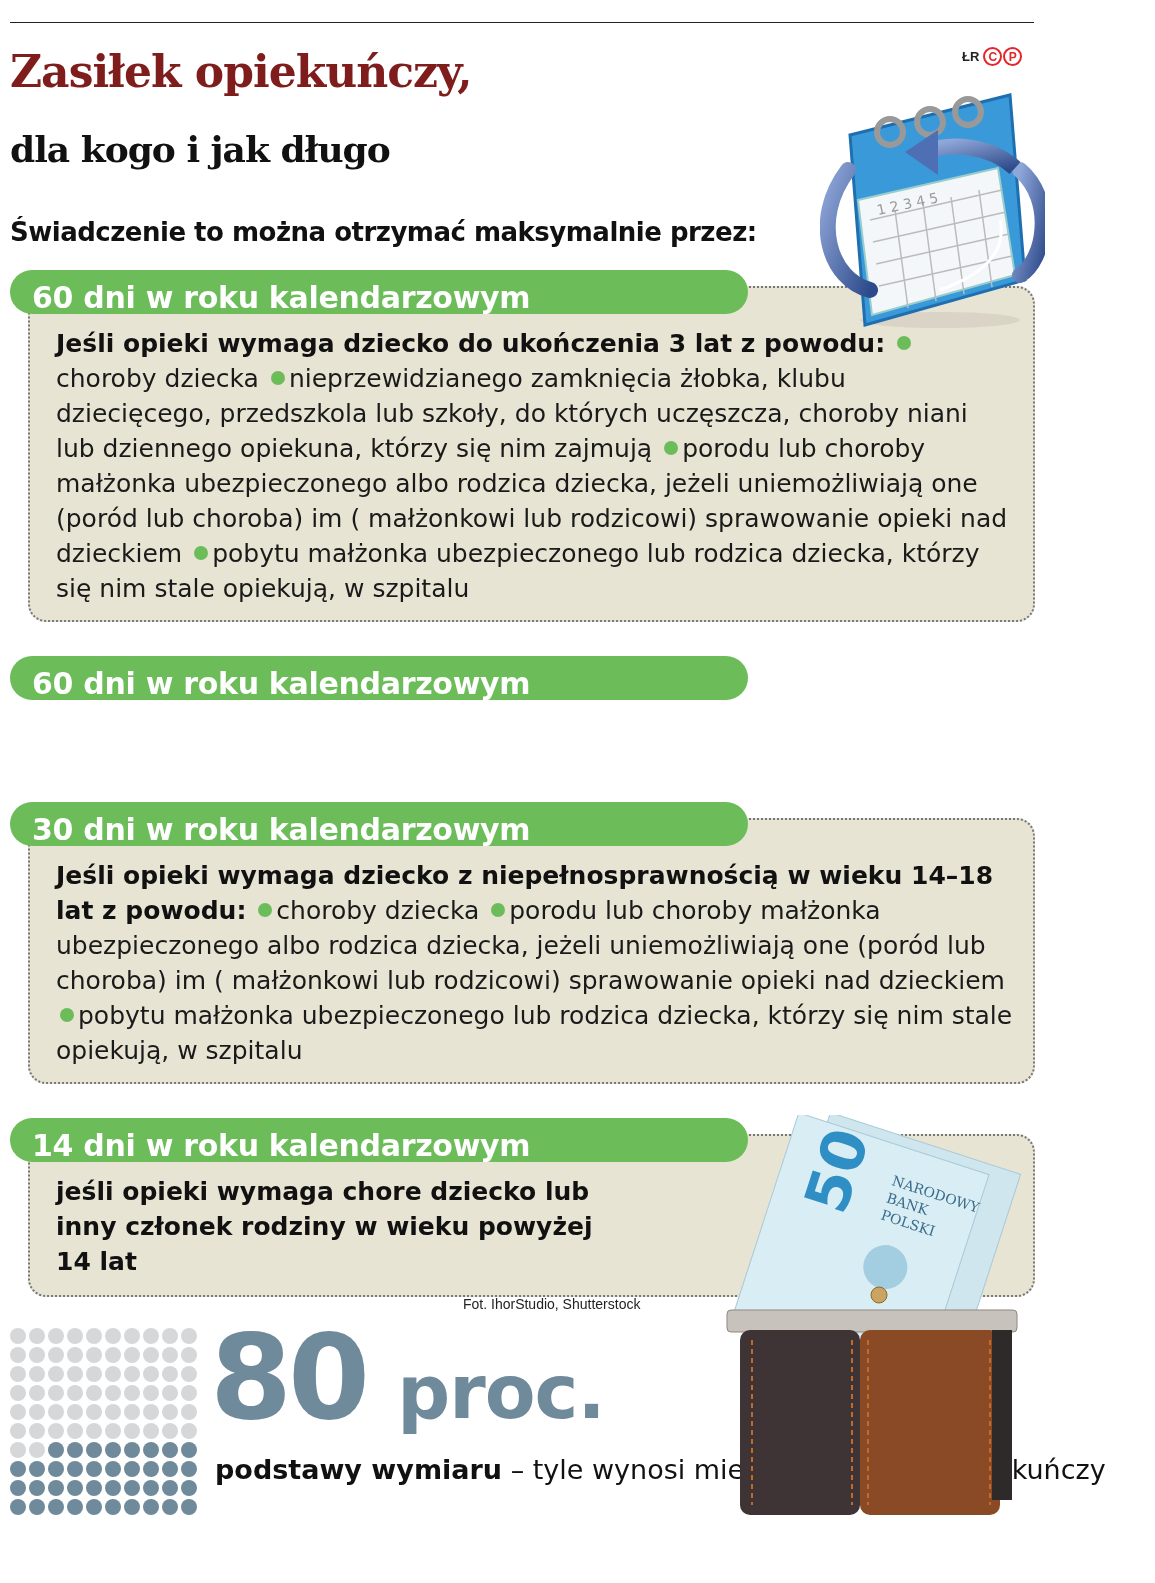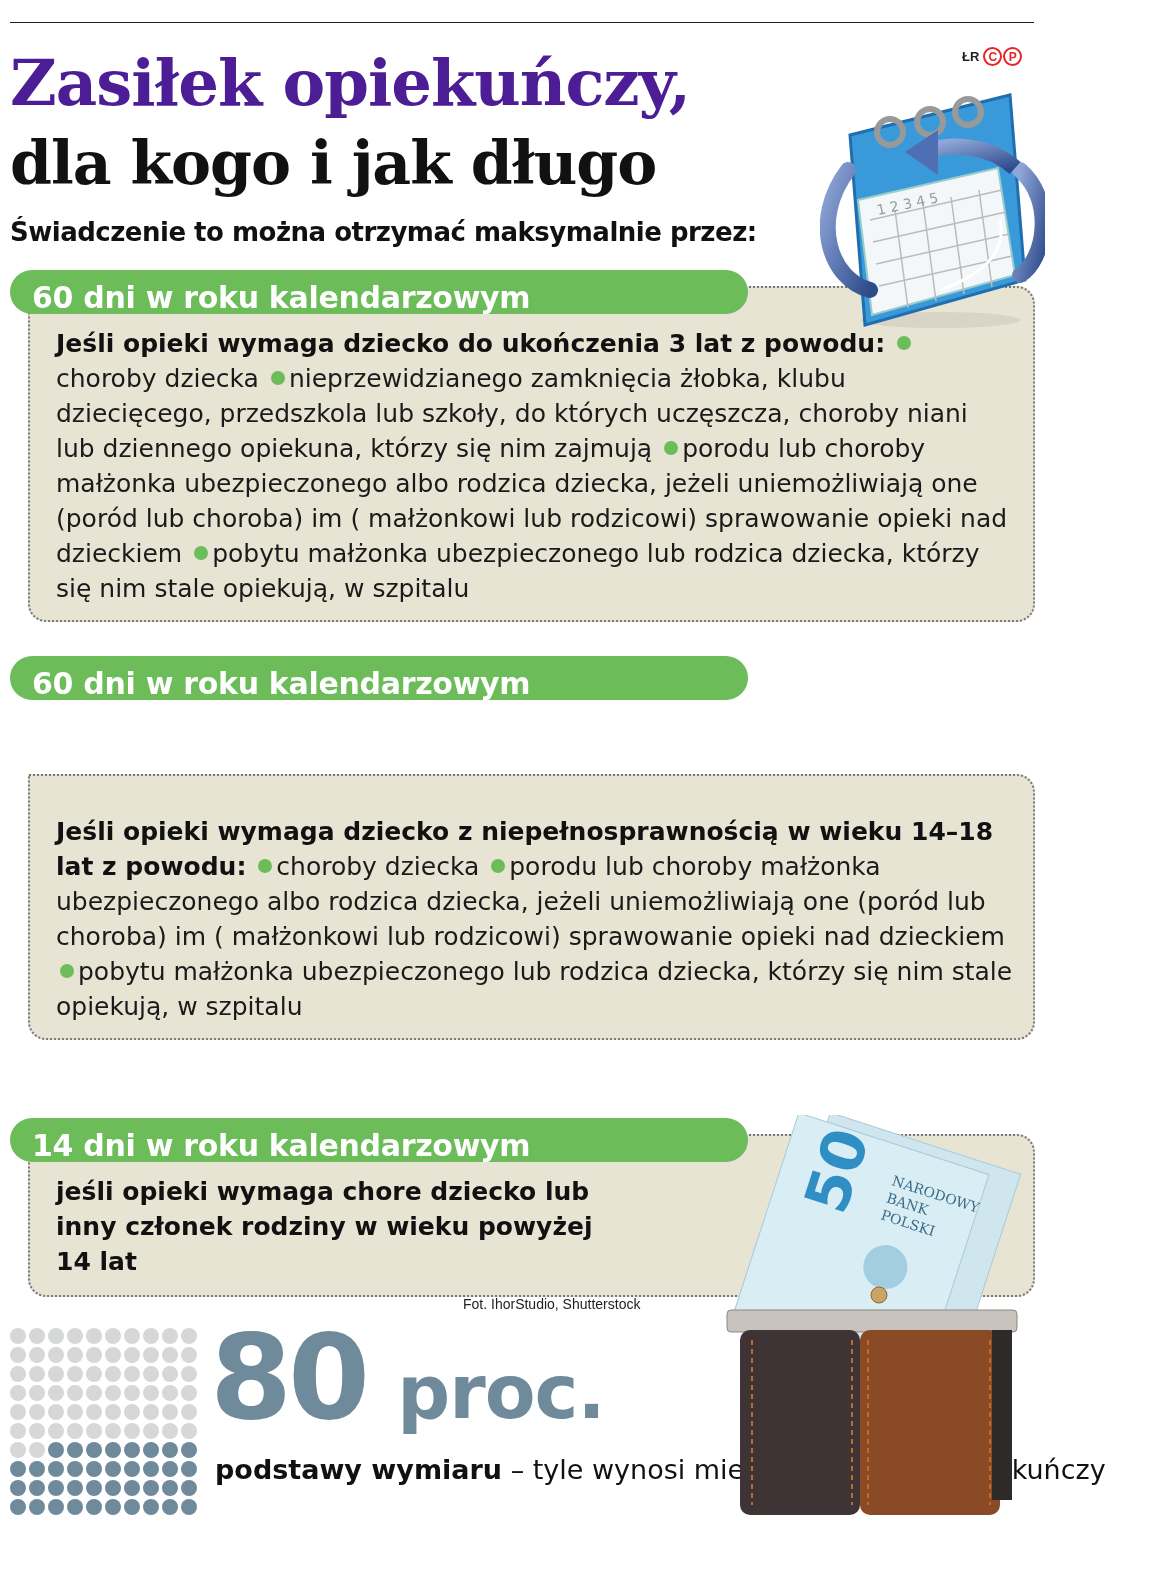--- a/index.html
+++ b/index.html
@@ -1,21 +1,21 @@
 <!DOCTYPE html>
 <html><head>
   <meta charset="utf-8">
   <style>
     * { box-sizing: border-box; margin: 0; padding: 0; }
     body { width: 1155px; height: 1583px; background: #ffffff; position: relative; overflow: hidden; font-family: "DejaVu Sans", sans-serif; color: #1a1a1a; }
     .top-rule { position: absolute; left: 10px; top: 22px; width: 1024px; height: 1px; background: #222; }
     .credit-top { position: absolute; left: 962px; top: 47px; font-size: 13px; font-weight: bold; color: #222; display: flex; align-items: center; gap: 4px; font-family: "Liberation Sans", sans-serif; }
     .cp { display: inline-flex; width: 19px; height: 19px; border: 2.5px solid #e3262b; border-radius: 50%; color: #e3262b; font-size: 12px; font-weight: bold; align-items: center; justify-content: center; line-height: 1; }
-    .title { position: absolute; left: 10px; top: 48px; font-family: "DejaVu Serif", serif; font-size: 64px; color: #4c1d95; letter-spacing: -1px; line-height: 1.1; }
-    .subtitle { position: absolute; left: 10px; top: 128px; font-family: "DejaVu Serif", serif; font-size: 60px; color: #111; letter-spacing: -1px; }
+    .title { position: absolute; left: 10px; top: 48px; font-family: "DejaVu Serif", serif; font-size: 44px; color: #7f1d1d; letter-spacing: -1px; line-height: 1.1; }
+    .subtitle { position: absolute; left: 10px; top: 128px; font-family: "DejaVu Serif", serif; font-size: 36px; color: #111; letter-spacing: -1px; }
     .lead { position: absolute; left: 10px; top: 217px; font-size: 26px; font-weight: bold; color: #111; letter-spacing: -0.5px; }
     .section { position: absolute; left: 10px; width: 1025px; }
     .pill { position: relative; z-index: 2; height: 44px; width: 738px; background: #6cbd5a; border-radius: 28px 28px 28px 28px; color: #fff; font-size: 30px; font-weight: bold; padding-left: 22px; line-height: 56px; letter-spacing: -0.3px; }
     .box { position: relative; z-index: 1; margin-top: -28px; margin-left: 18px; background: #e8e4d4; border: 2px dotted #777; border-radius: 0 18px 18px 18px; padding: 38px 20px 14px 26px; font-size: 25px; line-height: 35px; color: #1a1a1a; }
     .box b { font-weight: bold; color: #111; }
     .dot { display: inline-block; width: 14px; height: 14px; border-radius: 50%; background: #6cbd5a; vertical-align: 2px; margin: 0 4px; }
     .calendar { position: absolute; left: 820px; top: 90px; width: 225px; height: 240px; z-index: 5; }
     .wallet { position: absolute; left: 722px; top: 1115px; width: 310px; height: 405px; z-index: 5; }
     .photo-credit { position: absolute; left: 463px; top: 1296px; font-size: 14px; color: #222; font-family: "Liberation Sans", sans-serif; }
     .dots-grid { position: absolute; left: 10px; top: 1328px; display: grid; grid-template-columns: repeat(10, 16px); grid-gap: 3px; }
@@ -84,20 +84,21 @@
     <span class="dot"></span><span>porodu lub choroby małżonka ubezpieczo­nego albo rodzica dziecka, jeżeli uniemożliwiają one (poród lub choroba) im ( małżonkowi lub rodzicowi) sprawowanie opieki nad dzieckiem</span>
     <span class="dot"></span><span>po­bytu małżonka ubezpieczonego lub rodzica dziecka, którzy się nim stale opiekują, w szpitalu</span>
   </div>
 </div>
 
 <div class="section" style="top:656px;">
   <div class="pill">60 dni w roku kalendarzowym</div>
 </div>
 
 <div class="section" style="top:802px;">
+  <div class="pill">30 dni w roku kalendarzowym</div>
   <div class="box">
     <b>Jeśli opieki wymaga  dziecko z niepełnosprawnością w wieku 14–18 lat z powodu:</b>
     <span class="dot"></span><span>choroby dziecka</span>
     <span class="dot"></span><span>porodu lub choroby małżonka ubezpieczo­nego albo rodzica dziecka, jeżeli uniemożliwiają one (poród lub choroba) im ( małżonkowi lub rodzicowi) sprawowanie opieki nad dzieckiem</span>
     <span class="dot"></span><span>po­bytu małżonka ubezpieczonego lub rodzica dziecka, którzy się nim stale opiekują, w szpitalu</span>
   </div>
 </div>
 
 <div class="section" style="top:1118px;">
   <div class="pill">14 dni w roku kalendarzowym</div>

